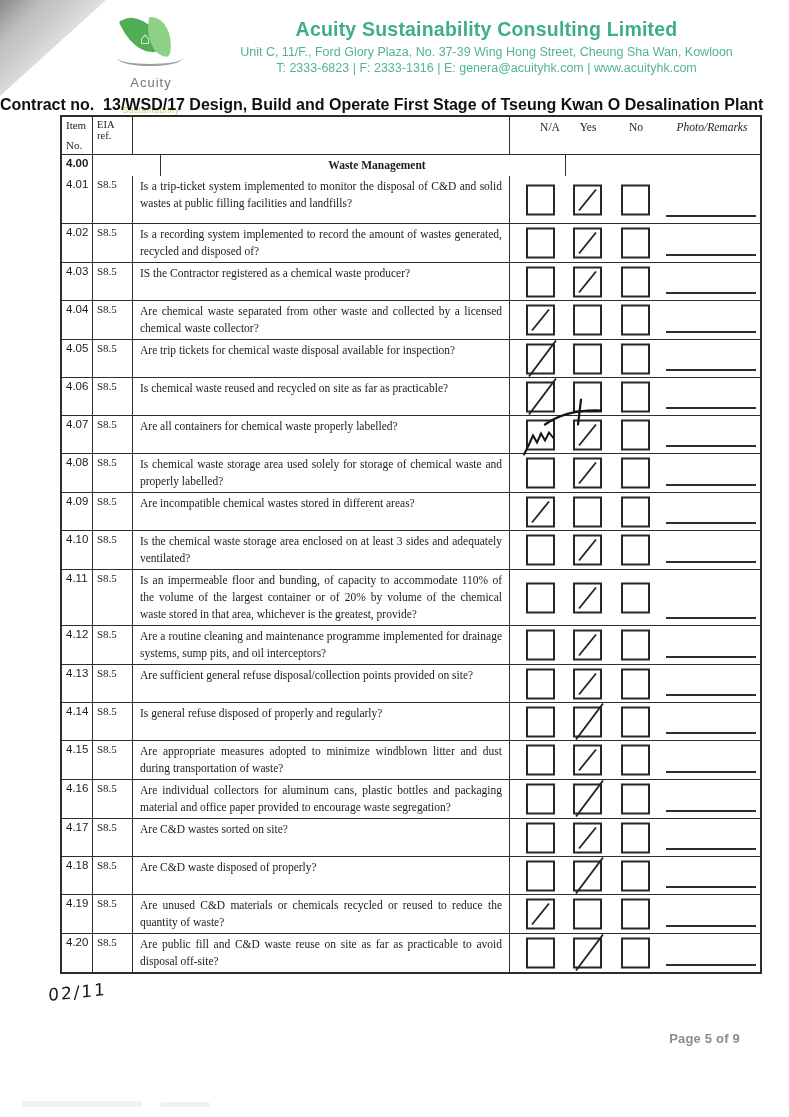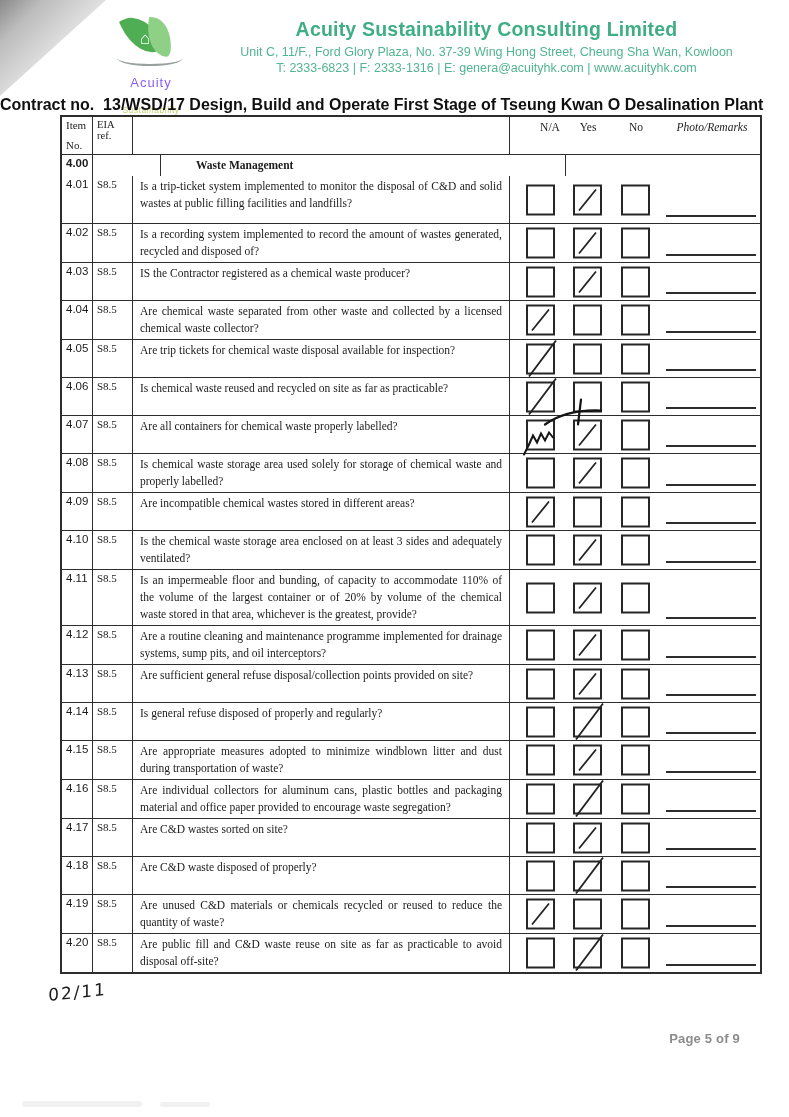--- a/index.html
+++ b/index.html
@@ -21,21 +21,21 @@
   .header { position:absolute; top:12px; left:0; width:100%; display:flex; }
   .logo-wrap { width:118px; margin-left:92px; display:flex; flex-direction:column; align-items:center; }
   .leaf { position:relative; width:64px; height:58px; }
   .leaf-a { position:absolute; left:8px; top:1px; width:30px; height:44px;
             background:#4fae53; border-radius:4% 92% 18% 92%; transform:rotate(-26deg); }
   .leaf-b { position:absolute; left:28px; top:6px; width:25px; height:38px;
             background:#8ed186; border-radius:4% 92% 18% 92%; transform:rotate(6deg); }
   .house { position:absolute; left:21px; top:17px; color:#ffffff; font-size:17px; font-weight:bold; z-index:2; }
   .swoosh { position:absolute; left:-2px; top:38px; width:66px; height:16px;
             border-bottom:2px solid #9aa0a0; border-radius:50%; }
-  .logo-brand { margin-top:5px; color:#8b5cf6; font-size:13px; letter-spacing:1px; }
+  .logo-brand { margin-top:5px; color:#737373; font-size:13px; letter-spacing:1px; }
   .logo-tagline { margin-top:15px; color:#c6d06f; font-size:8.5px; letter-spacing:.5px; }
   .head-text { flex:1; text-align:center; padding:6px 26px 0 0; }
   .company { font-size:19.5px; font-weight:bold; color:#3fae85; letter-spacing:.2px; }
   .address { font-size:12.5px; color:#52b491; margin-top:4px; }
   .contact { font-size:12.5px; color:#52b491; margin-top:2px; }
 
   .doc-title {
     position:absolute; top:96px; left:0; width:100%; text-align:left;
     font-size:16px; font-weight:bold; color:#101010; white-space:pre-wrap;
   }
@@ -49,21 +49,21 @@
   .trow { display:grid; grid-template-columns:31px 40px 377px 1fr;
           border-bottom:1.8px solid #2d2d2d; min-height:38px; position:relative; }
   .trow.last { border-bottom:none; }
   .trow.section { border-bottom:none; min-height:19px;gap:28px; }
   .trow.first-q { min-height:48px; }
   .cell { border-right:1.8px solid #2d2d2d; padding:2px 4px; }
   .c-item { font-size:11.5px; font-family:"Liberation Sans", sans-serif; }
   .section .c-item { font-weight:bold; }
   .c-eia { font-size:11px; }
   .c-q { font-size:11.5px; line-height:17px; text-align:justify; padding:2px 7px; }
-  .section .c-q { font-weight:bold; text-align:left; }
+  .section .c-q { font-weight:bold; text-align:center; }
   .c-checks { border-right:none; position:relative; }
 
   
   .thead { min-height:38px; }
   .thead .c-item { display:flex; flex-direction:column; justify-content:space-between; font-family:"Liberation Serif", serif; font-size:11px; padding-bottom:3px; }
   .thead .c-eia { font-size:10.5px; }
   .thead .c-checks span { position:absolute; top:4px; font-size:11.5px; text-align:center; }
   .h-na { left:22px; width:36px; }
   .h-yes { left:60px; width:36px; }
   .h-no { left:108px; width:36px; }

